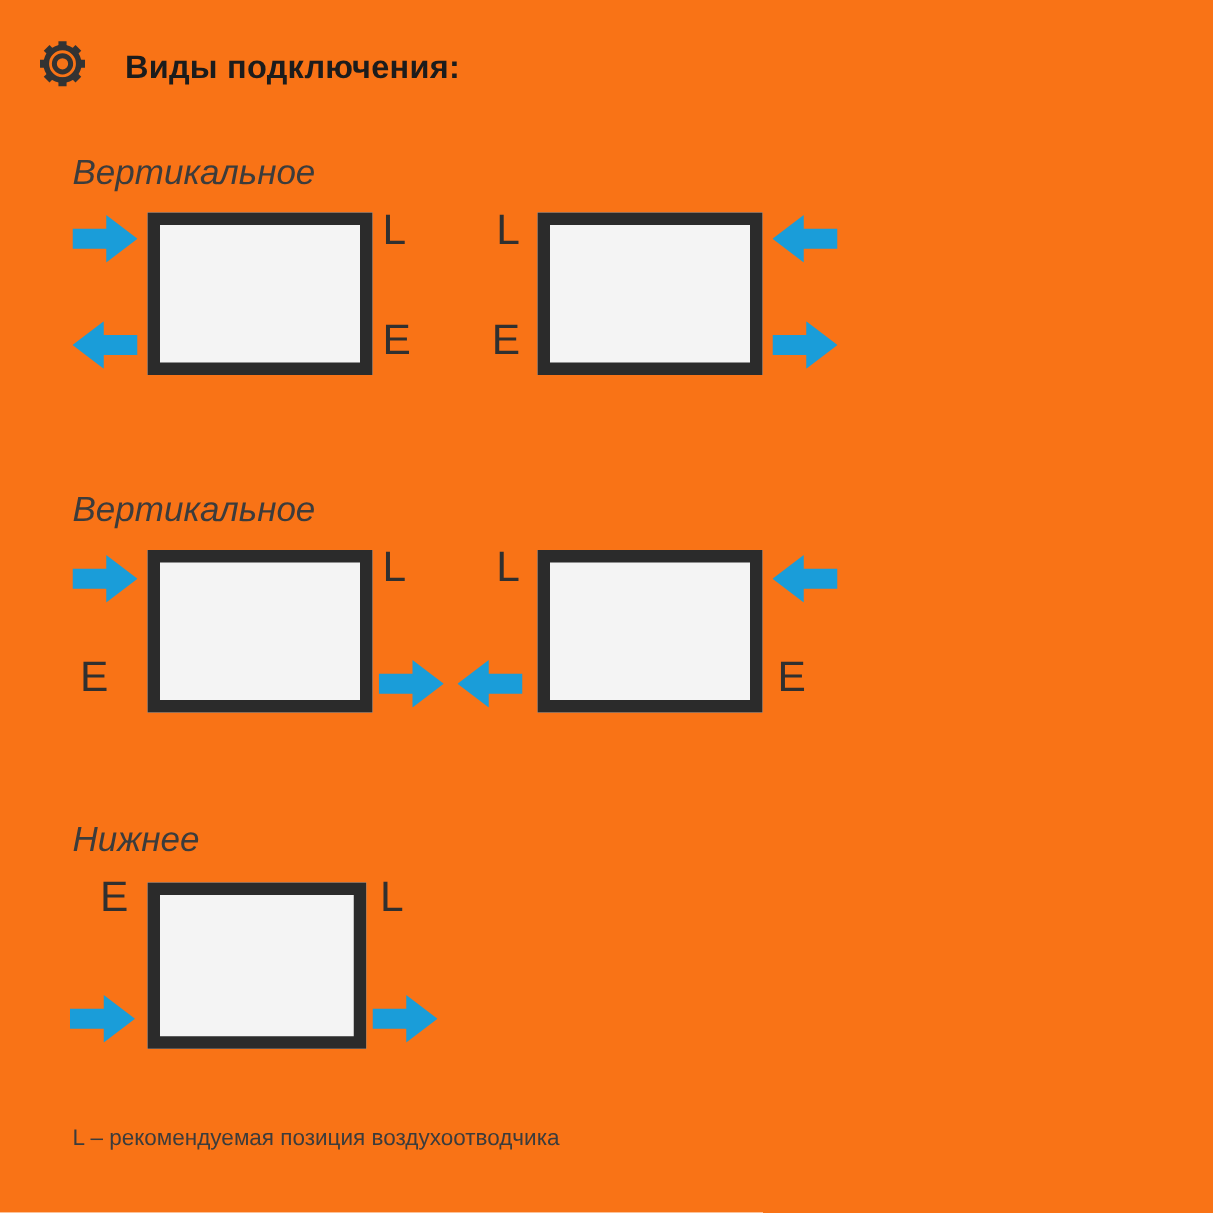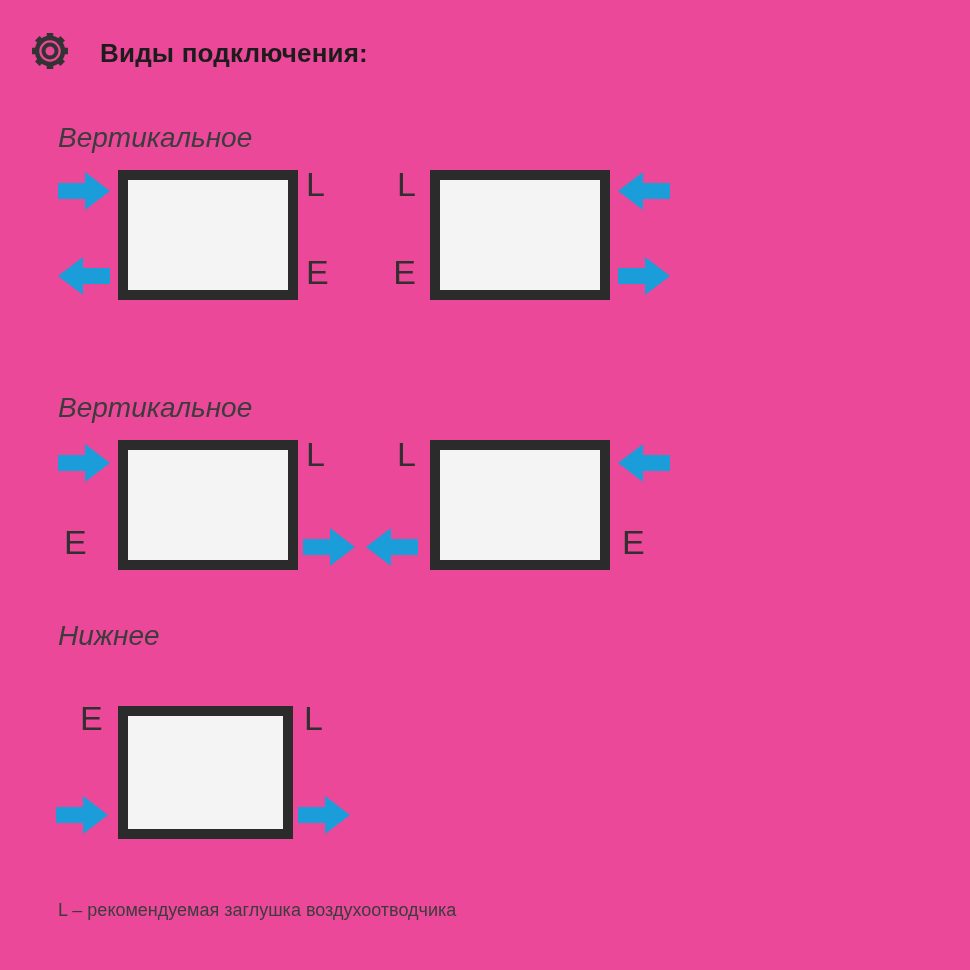--- a/index.html
+++ b/index.html
@@ -4,38 +4,38 @@
 <style>
   html, body { margin: 0; padding: 0; background: #ffffff; }
   body {
     font-family: "Liberation Sans", "DejaVu Sans", sans-serif;
     color: #222;
   }
   .canvas {
     position: relative;
     width: 970px;
     height: 970px;
-    background: #ec4899;
+    background: #f97316;
     overflow: hidden;
   }
   
   .hdr-icon { position: absolute; left: 26px; top: 27px; width: 48px; height: 48px; }
   .hdr-title {
     position: absolute; left: 100px; top: 38px;
     font-size: 26px; font-weight: 700; color: #1c1c1c;
     letter-spacing: 0.2px;
   }
   
   .sec-title {
     position: absolute; left: 58px;
     font-size: 28px; font-weight: 400; color: #3c3c3c; font-style: italic;
   }
   .sec1-title { top: 122px; }
   .sec2-title { top: 392px; }
-  .sec3-title { top: 620px; }
+  .sec3-title { top: 656px; }
   
   .rect {
     position: absolute;
     width: 180px; height: 130px;
     box-sizing: border-box;
     border: 10px solid var(--radiator-border, #2b2b2b);
     background: var(--radiator-fill, #f4f4f4);
   }
   .rect.small { width: 175px; height: 133px; }
   .r1l { left: 118px; top: 170px; }
@@ -173,16 +173,16 @@
         <path fill="currentColor" d="M0 11 H27 V0 L52 19 L27 38 V27 H0 Z"></path>
       </svg>
   </div>
   <div class="arrow a5-out">
     <svg viewBox="0 0 52 38">
         <path fill="currentColor" d="M0 11 H27 V0 L52 19 L27 38 V27 H0 Z"></path>
       </svg>
   </div>
 
   <div class="legend">
-    <div>L – рекомендуемая заглушка воздухоотводчика</div>
+    <div>L – рекомендуемая позиция воздухоотводчика</div>
   </div>
 
 </div>
 
 </body></html>

